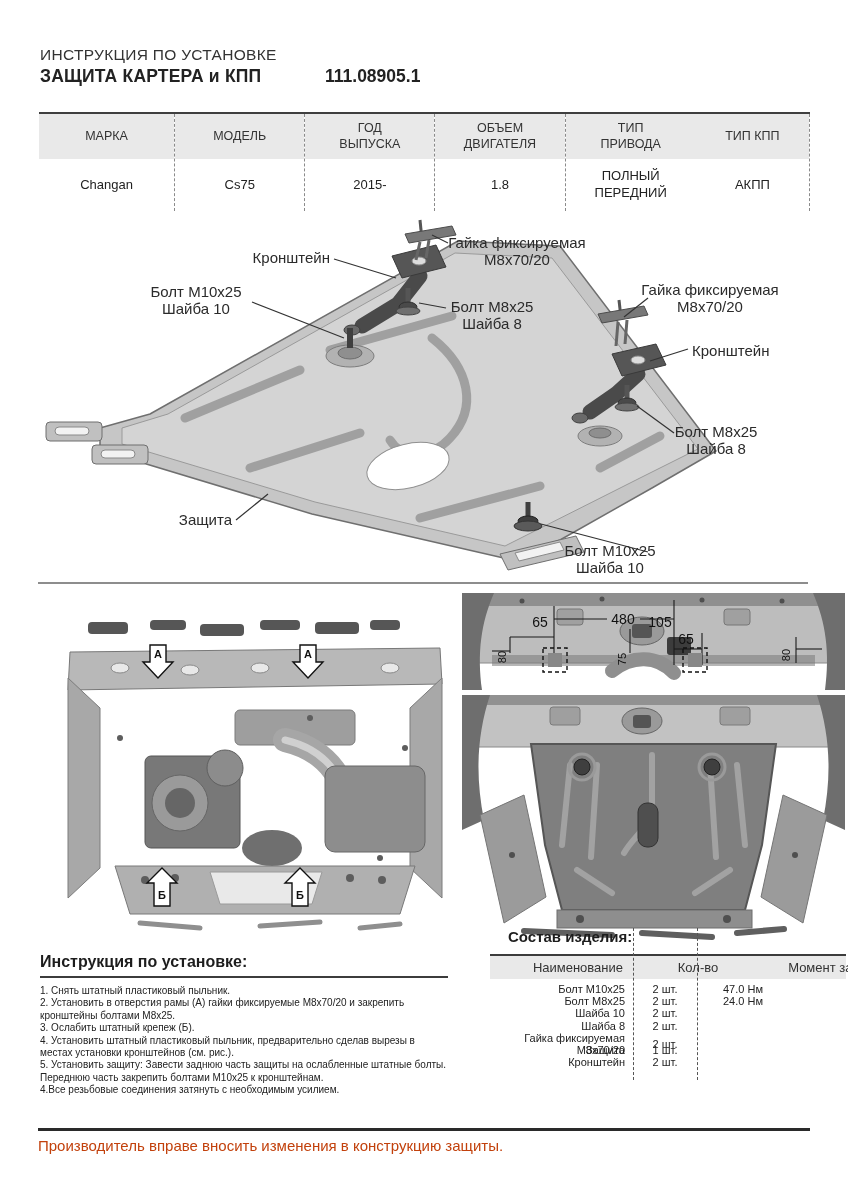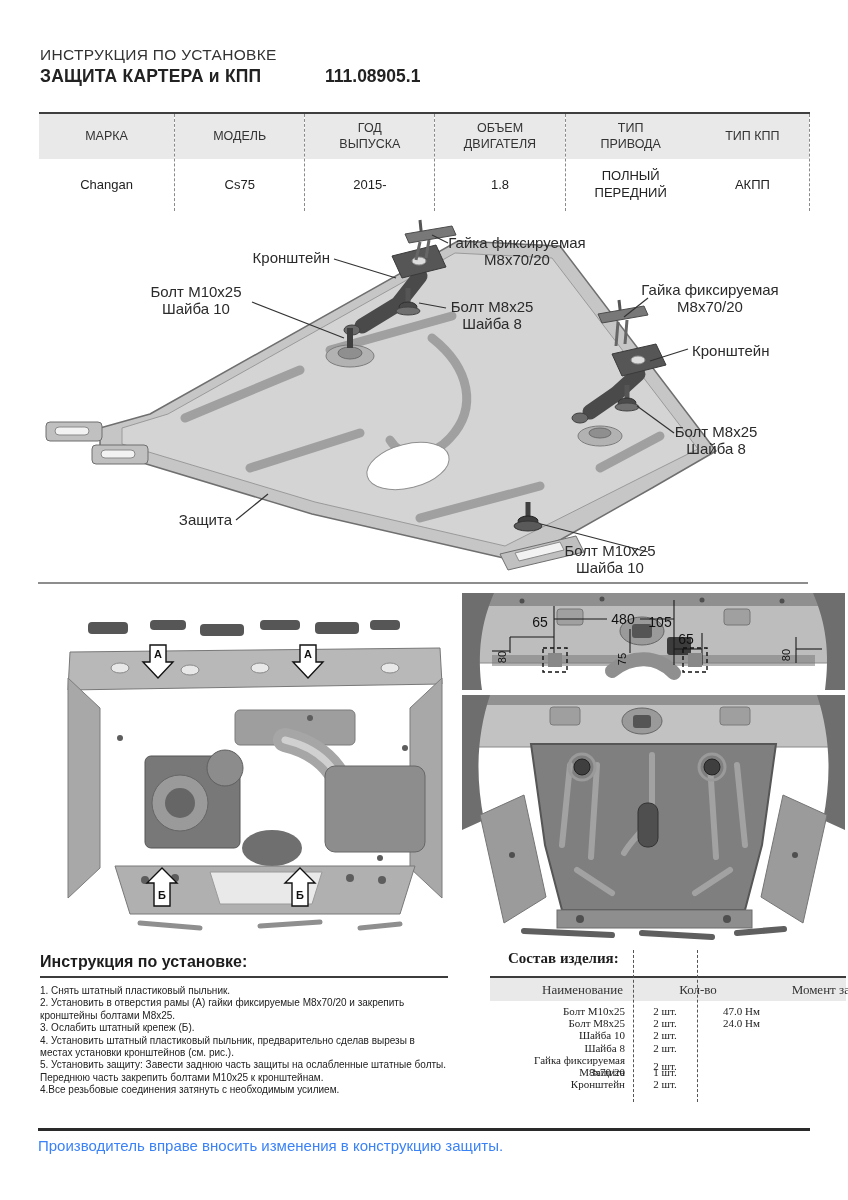--- a/index.html
+++ b/index.html
@@ -36,21 +36,21 @@
   .p-hdr .c1{text-align:right;padding-right:10px;}
   .p-hdr .c2,.p-hdr .c3{text-align:center;}
   .p-data{height:12.2px;font-size:11px;color:#222;align-items:center;}
   .p-data .c1{text-align:right;padding-right:8px;}
   .p-data .c2{text-align:center;}
   .p-data .c3{padding-left:26px;}
   .vsep{position:absolute;top:0;height:152px;border-left:1px dashed #555;}
   .p-rows{margin-top:4px;}
   
   .foot-rule{border-top:3px solid #2a2a2a;}
-  .foot-l1{font-size:15px;color:#3b82f6;}
+  .foot-l1{font-size:15px;color:#c2410c;}
   .foot-l2{font-size:15px;color:#1f1f1f;}
   .foot-l2 b{font-weight:bold;}
   .divider{border-top:2px solid #8d8d8d;}
 </style>
 </head>
 <body>
 
 <div class="page">
 
   <div class="abs" style="left:40px;top:46px;width:500px;">
@@ -362,21 +362,21 @@
     <div class="inst-steps">
       <div>1. Снять штатный пластиковый пыльник.</div>
       <div>2. Установить в отверстия рамы (А) гайки фиксируемые М8х70/20 и закрепить кронштейны болтами М8х25.</div>
       <div>3. Ослабить штатный крепеж (Б).</div>
       <div>4. Установить штатный пластиковый пыльник, предварительно сделав вырезы в местах установки кронштейнов (см. рис.).</div>
       <div>5. Установить защиту: Завести заднюю часть защиты на ослабленные штатные болты. Переднюю часть закрепить болтами М10х25 к кронштейнам.</div>
       <div>4.Все резьбовые соединения затянуть с необходимым усилием.</div>
     </div>
   </div>
 
-  <div class="abs" style="left:490px;top:950px;width:356px;height:160px;font-family:Liberation Serif, serif;">
+  <div class="abs" style="left:490px;top:928px;width:356px;height:160px;">
     <div class="parts-head">Состав изделия:</div>
     <div class="parts-rule"></div>
     <div class="parts-grid">
       <div class="p-row p-hdr">
         <div class="c1">Наименование</div>
         <div class="c2">Кол-во</div>
         <div class="c3">Момент затяжки</div>
       </div>
       <div class="p-rows">
         <div class="p-row p-data">

